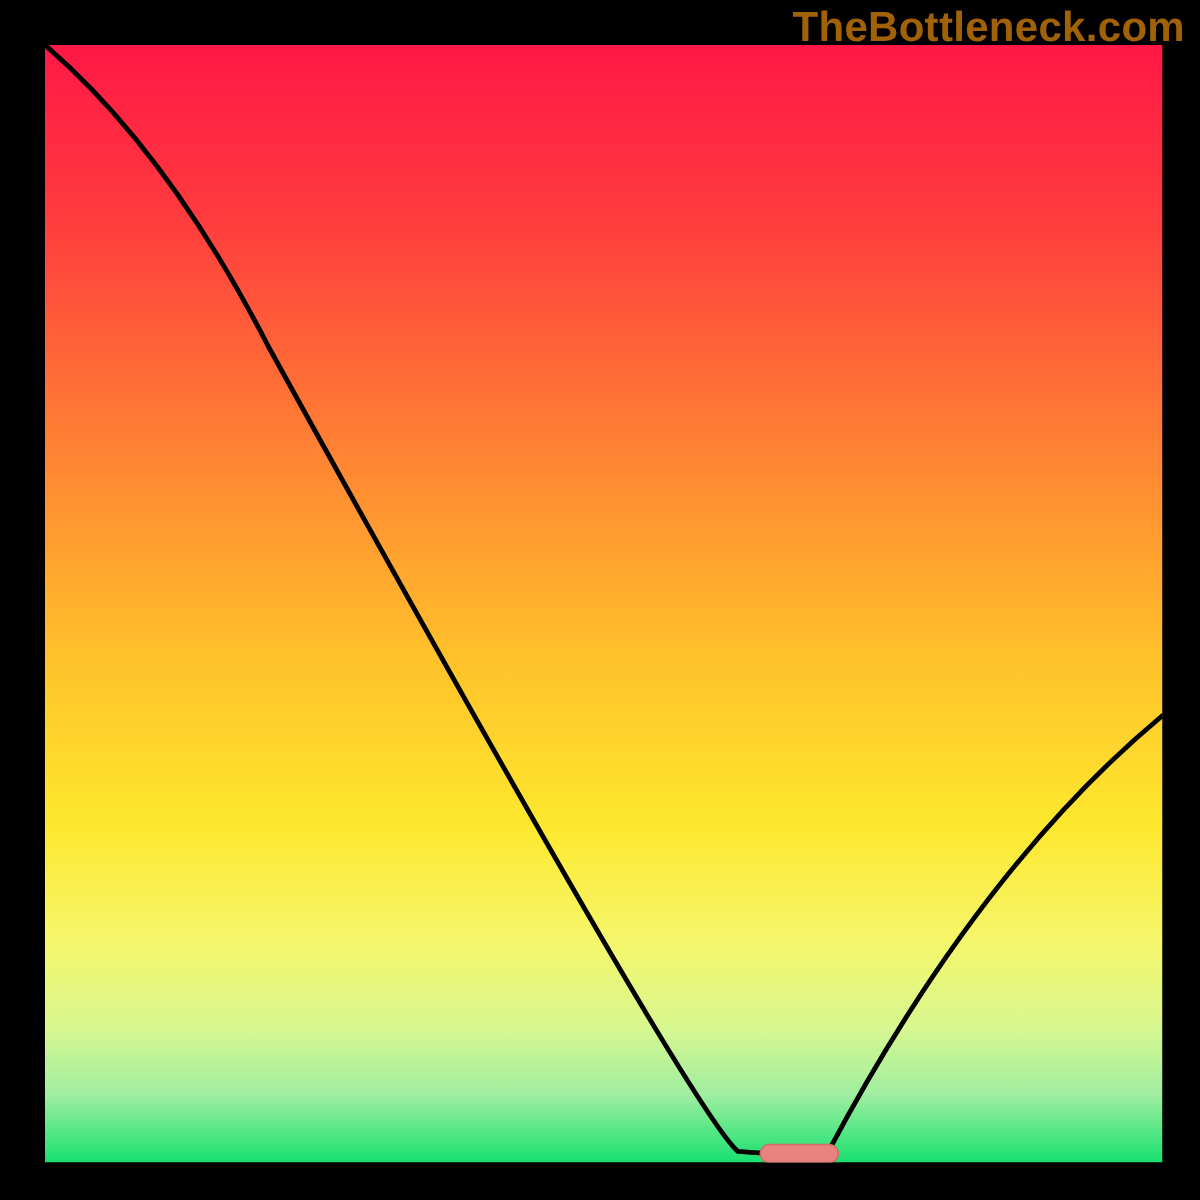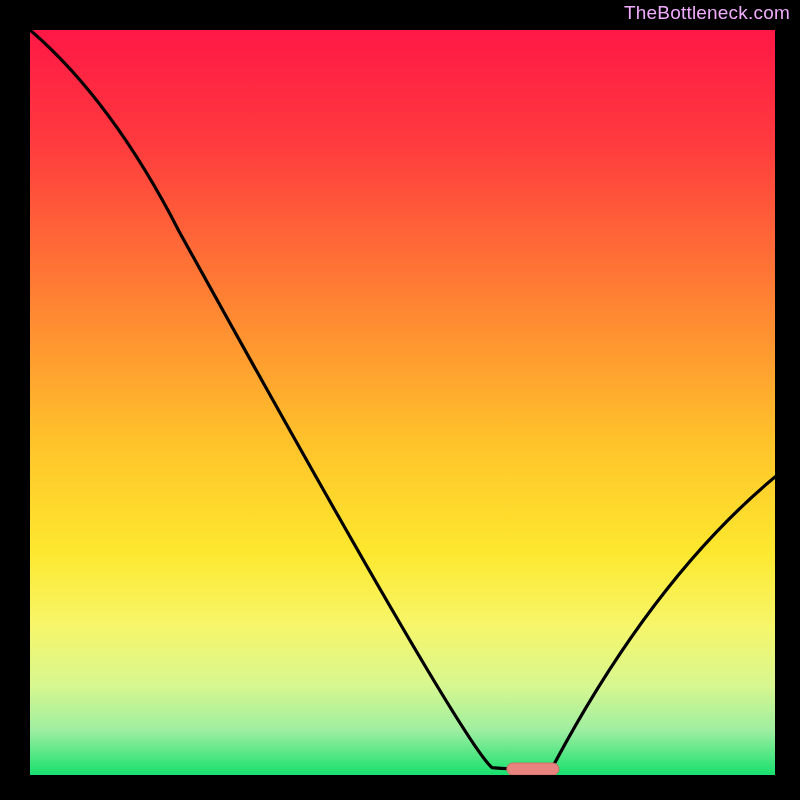--- a/index.html
+++ b/index.html
@@ -13,23 +13,23 @@
   }
   .stage {
     position: relative;
     width: 800px;
     height: 800px;
   }
   .watermark {
     position: absolute;
     top: 2px;
     right: 10px;
-    color: #f0abfc;
-    font-size: 19px;
-    font-weight: 400;
+    color: #a16207;
+    font-size: 28px;
+    font-weight: 700;
     letter-spacing: 0.2px;
     z-index: 10;
   }
   svg.plot {
     position: absolute;
     left: 0;
     top: 0;
   }
 </style>
 </head>

